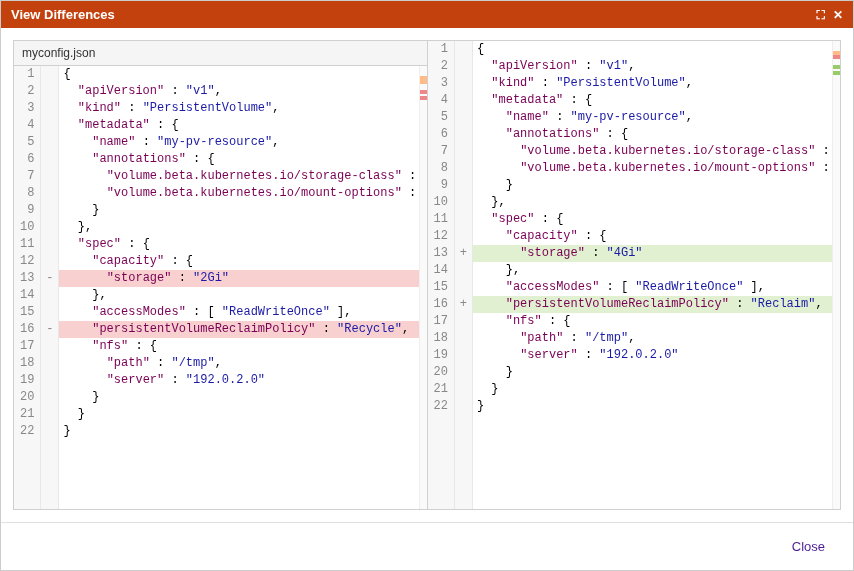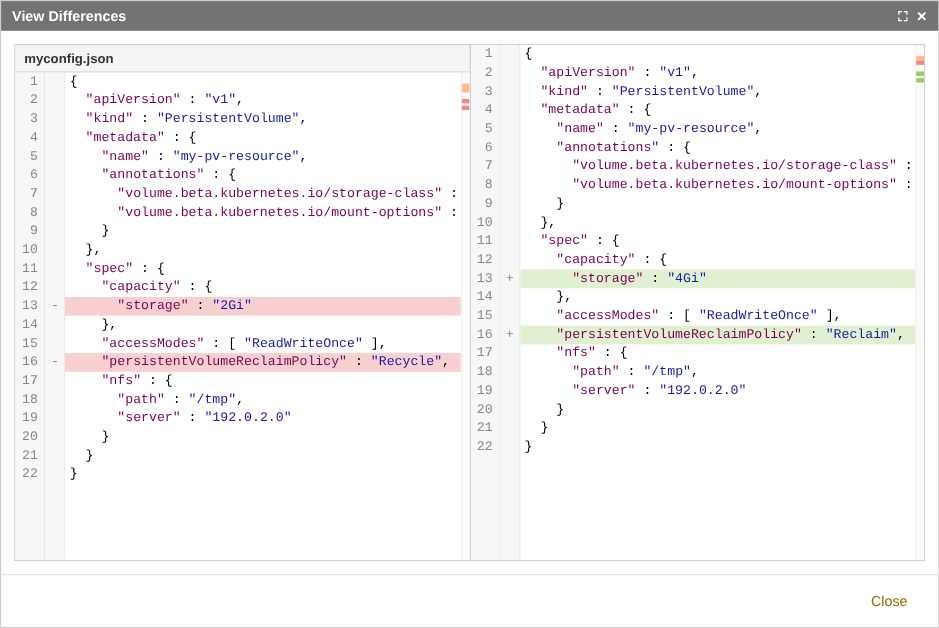--- a/index.html
+++ b/index.html
@@ -1,43 +1,43 @@
 <!DOCTYPE html>
 <html><head>
 <meta charset="utf-8">
 <style>
 * { box-sizing: border-box; margin: 0; padding: 0; }
 body { font-family: Arial, sans-serif; font-size: 12px; background: #fff; }
 .dialog { width: 854px; height: 571px; border: 1px solid #ccc; display: flex; flex-direction: column; }
-.titlebar { background: #737373; color: #fff; padding: 6px 10px; display: flex; justify-content: space-between; align-items: center; font-weight: bold; font-size: 13px; }
+.titlebar { background: #c2410c; color: #fff; padding: 6px 10px; display: flex; justify-content: space-between; align-items: center; font-weight: bold; font-size: 13px; }
 .titlebar-actions { display: flex; gap: 8px; }
 .titlebar-actions span { cursor: pointer; font-size: 12px; }
 .content { flex: 1; padding: 12px; display: flex; gap: 0; overflow: hidden; }
 .pane { flex: 1; display: flex; flex-direction: column; border: 1px solid #d0d0d0; overflow: hidden; }
 .pane + .pane { margin-left: -1px; }
-.pane-header { background: #f5f5f5; border-bottom: 1px solid #d0d0d0; padding: 5px 8px; font-weight: bold; font-size: 12px; color: #333; }
+.pane-header { background: #f5f5f5; border-bottom: 1px solid #d0d0d0; padding: 5px 8px; font-weight: normal; font-size: 12px; color: #333; }
 .code-area { flex: 1; display: flex; font-family: "Consolas", "Courier New", monospace; font-size: 12px; line-height: 17px; overflow: hidden; position: relative; background: #fff; }
 .gutter { background: #f7f7f7; border-right: 1px solid #e8e8e8; text-align: right; color: #888; padding: 0 6px; user-select: none; min-width: 24px; }
 .gutter .ln { height: 17px; }
 .marker-gutter { background: #f7f7f7; border-right: 1px solid #e8e8e8; width: 18px; color: #888; }
 .marker-gutter .mk { height: 17px; text-align: center; }
 .code { flex: 1; overflow-x: hidden; white-space: pre; position: relative; }
 .code .row { height: 17px; padding-left: 4px; overflow: hidden; text-overflow: clip; }
 .row.del { background: #f8d0d0; }
 .row.add { background: #e0f0d0; }
 .tok-key { color: #7a0055; }
 .tok-str { color: #1a1aa6; }
 .tok-punc { color: #000; }
 .mini { width: 8px; background: #fafafa; border-left: 1px solid #eee; position: relative; }
 .mini .m { position: absolute; width: 100%; height: 4px; }
 .mini .m.del { background: #e88; }
 .mini .m.add { background: #9c6; }
 .mini .m.mod { background: #fb8; }
 .footer { border-top: 1px solid #e0e0e0; padding: 10px 14px; text-align: right; }
-.footer button { background: #fff; border: none; color: #a16207; padding: 6px 14px; cursor: pointer; font-size: 13px; text-align: center; }
+.footer button { background: #fff; border: none; color: #4c1d95; padding: 6px 14px; cursor: pointer; font-size: 13px; text-align: center; }
 </style>
 </head>
 <body>
 
 <div class="dialog">
   <div class="titlebar">
     <span>View Differences</span>
     <div class="titlebar-actions">
       <span>⛶</span>
       <span>✕</span>

